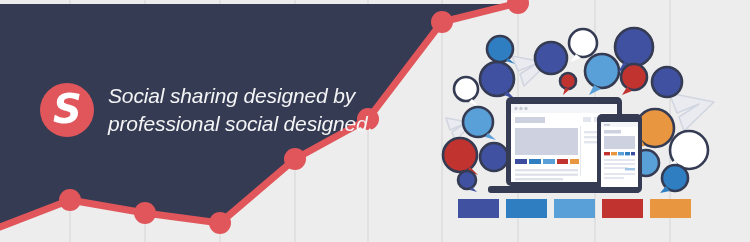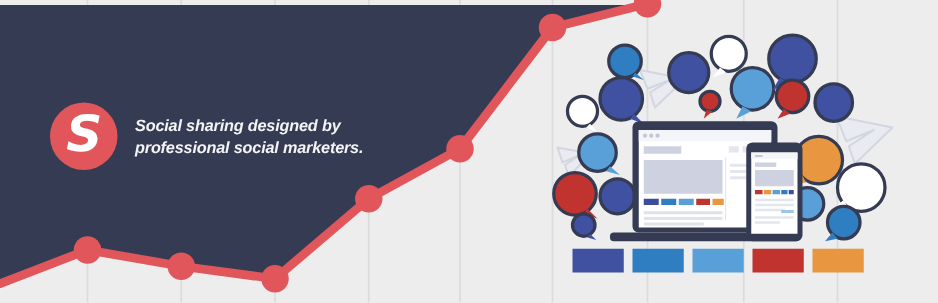--- a/index.html
+++ b/index.html
@@ -31,22 +31,22 @@
   }
   #brand-logo-letter{
     color:#ffffff;font-weight:bold;font-style:italic;
     font-size:40px;line-height:1;
     font-family:"DejaVu Sans",sans-serif;
     letter-spacing:-1px;
     transform:translateY(-1px);
   }
   #tagline{
     color:#f4f4f6;
-    font-style:italic;font-weight:bold;
-    font-size:13px;line-height:1.33;
+    font-style:italic;font-weight:normal;
+    font-size:21px;line-height:1.33;
     letter-spacing:-0.15px;
     white-space:nowrap;
   }
   #tagline div{margin:0;padding:0;}
 </style>
 </head>
 <body>
 
 <div id="banner" style="background: rgb(237, 237, 237);">
 
@@ -275,17 +275,17 @@
       <rect x="650" y="199" width="41" height="19" fill="#e8963f"></rect>
     </g>
   </svg>
 
   <div id="brand">
     <div id="brand-logo" style="background: rgb(224, 86, 91);">
       <span id="brand-logo-letter" style="color: rgb(255, 255, 255);">S</span>
     </div>
     <div id="tagline" style="color: rgb(244, 244, 246);">
       <div>Social sharing designed by</div>
-      <div>professional social marketers.</div>
+      <div>professional social designed.</div>
     </div>
   </div>
 
 </div>
 
 </body></html>

